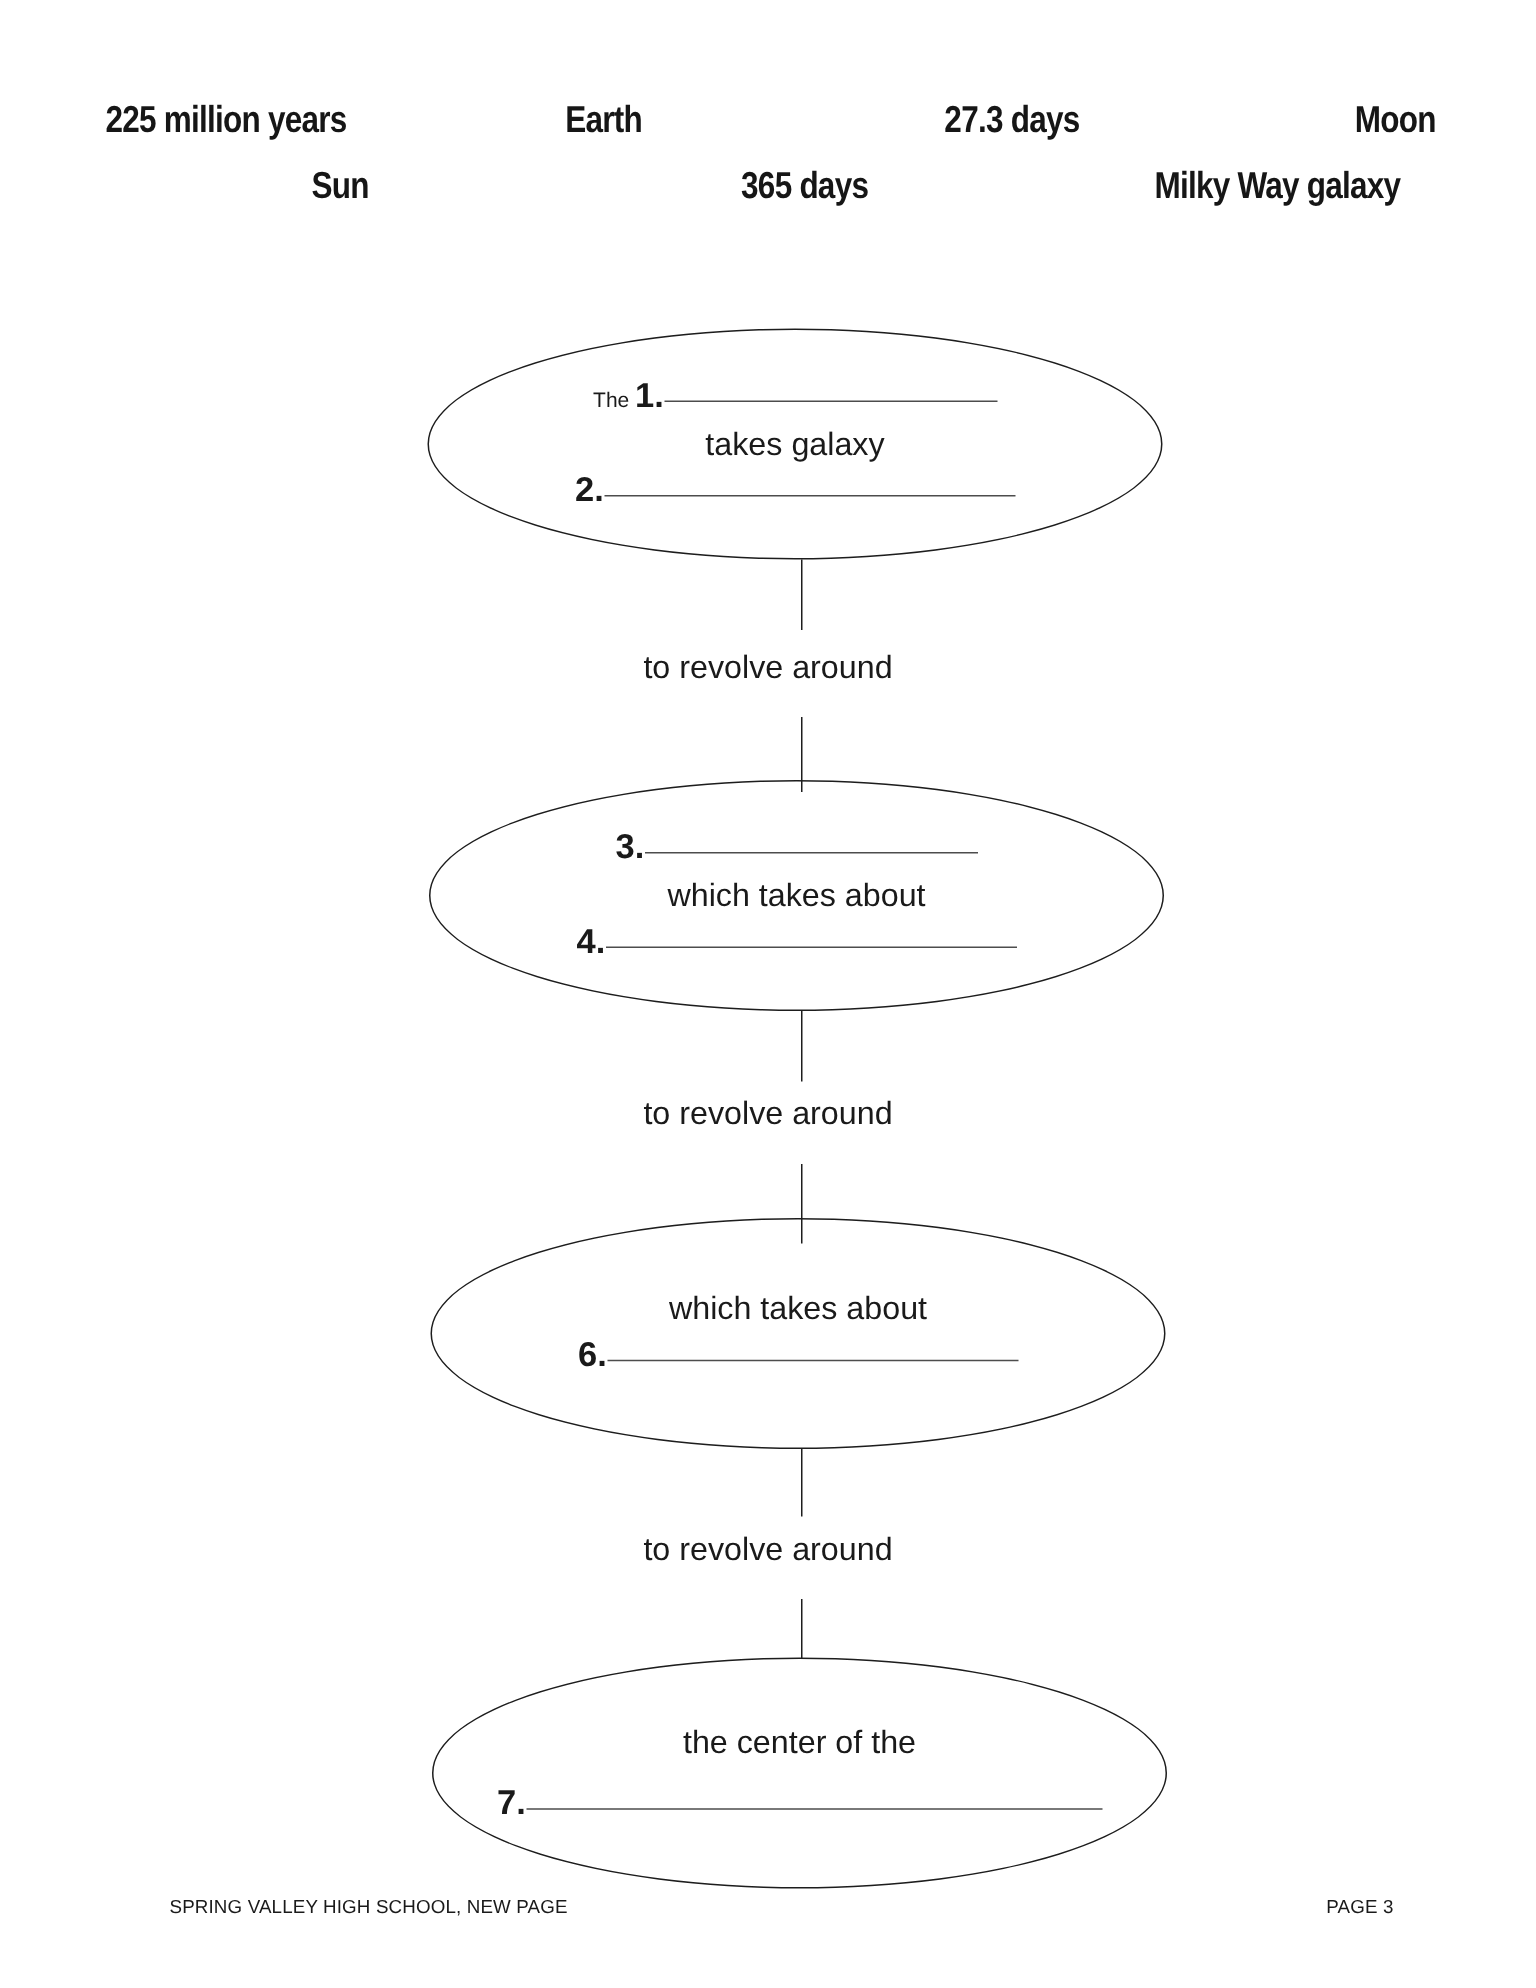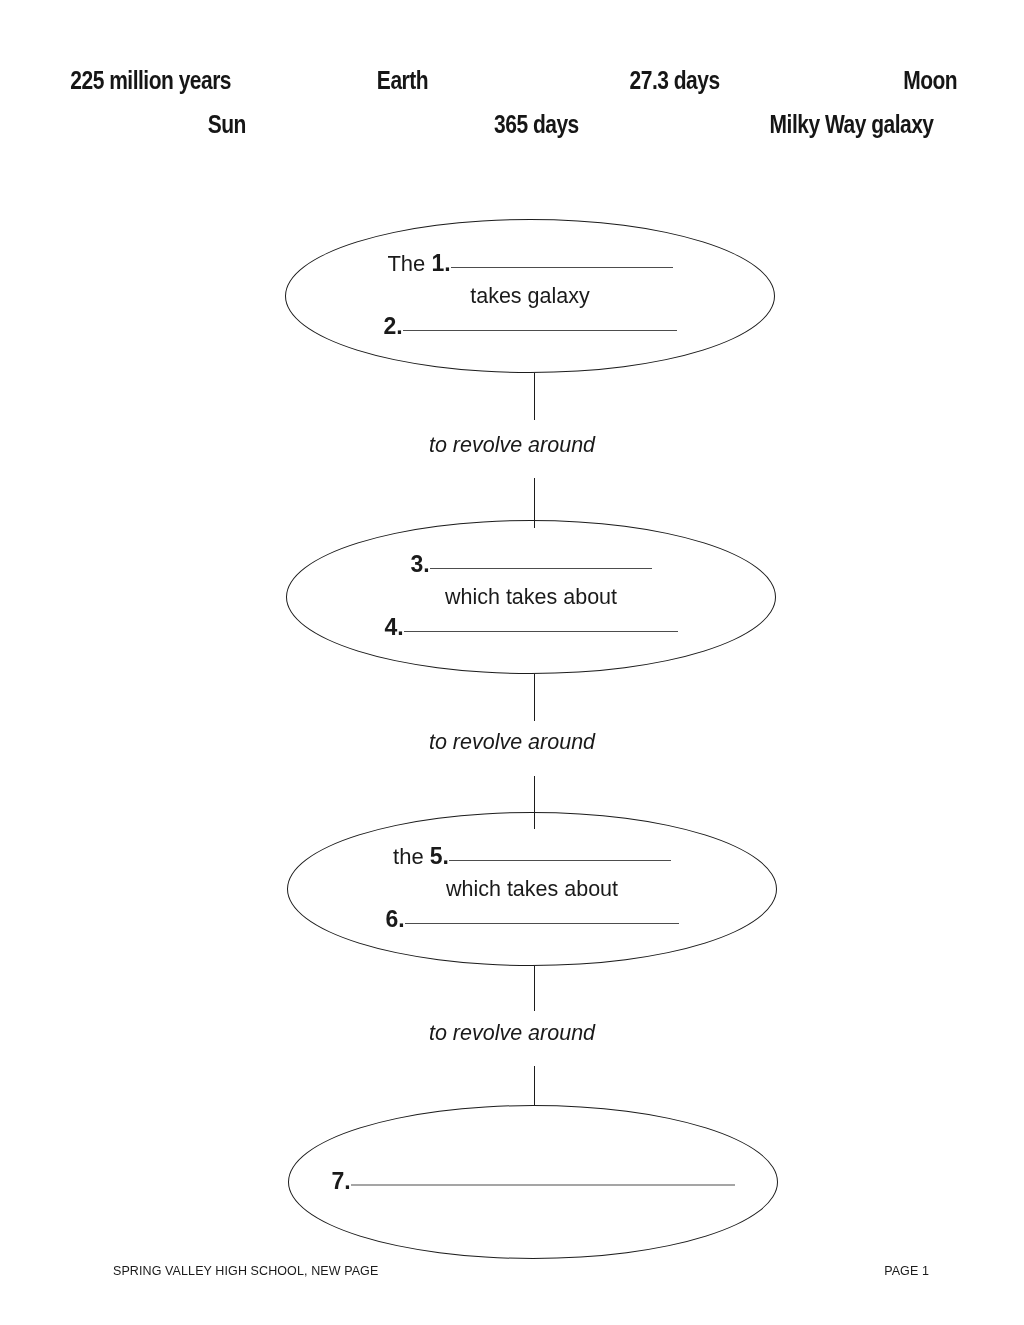--- a/index.html
+++ b/index.html
@@ -61,21 +61,21 @@
     display: block;
     white-space: nowrap;
     height: 33px;
   }
   .oval-line.mid {
     height: 30px;
     line-height: 30px;
   }
   .lead {
     font-weight: normal;
-    font-size: 22px;
+    font-size: 14px;
   }
   .num {
     font-weight: bold;
     font-size: 23px;
   }
   .blank {
     display: inline-block;
     border-bottom: 1.6px solid #4d4d4d;
     vertical-align: 3px;
     height: 19px;
@@ -83,21 +83,20 @@
   .b-short { width: 222px; }
   .b-long  { width: 274px; }
   .b-xlong { width: 384px; }
 
   
   .conn {
     position: absolute;
     width: 1024px;
     left: 0;
     text-align: center;
-    font-style: italic;
   }
   .conn-seg {
     position: absolute;
     left: 534px;
     width: 0;
     border-left: 1.7px solid #1d1d1d;
   }
   .conn-label {
     position: absolute;
     left: 0;
@@ -159,36 +158,36 @@
   </div>
 
   <div class="conn" style="top:674px; height:155px;">
     <div class="conn-seg" style="top:0px;  height:47px;"></div>
     <div class="conn-label" style="top:58px;">to revolve around</div>
     <div class="conn-seg" style="top:102px; height:53px;"></div>
   </div>
 
   <div class="oval" style="left:287px; top:812px; width:490px; height:154px;">
     <div class="oval-body">
-      <span class="oval-line"><span class="lead">the </span><span class="num">5.</span><span class="blank b-short"></span></span>
       <span class="oval-line mid">which takes about</span>
       <span class="oval-line"><span class="num">6.</span><span class="blank b-long"></span></span>
     </div>
   </div>
 
   <div class="conn" style="top:966px; height:140px;">
     <div class="conn-seg" style="top:0px;  height:45px;"></div>
     <div class="conn-label" style="top:57px;">to revolve around</div>
     <div class="conn-seg" style="top:100px; height:40px;"></div>
   </div>
 
   <div class="oval" style="left:288px; top:1105px; width:490px; height:154px;">
     <div class="oval-body">
+      <span class="oval-line mid" style="height:42px; line-height:34px;">the center of the</span>
       <span class="oval-line"><span class="num">7.</span><span class="blank b-xlong"></span></span>
     </div>
   </div>
 
   <div class="footer">
     <span class="footer-left">SPRING VALLEY HIGH SCHOOL, NEW PAGE</span>
-    <span class="footer-right">PAGE 1</span>
+    <span class="footer-right">PAGE 3</span>
   </div>
 
 </div>
 
 </body></html>

